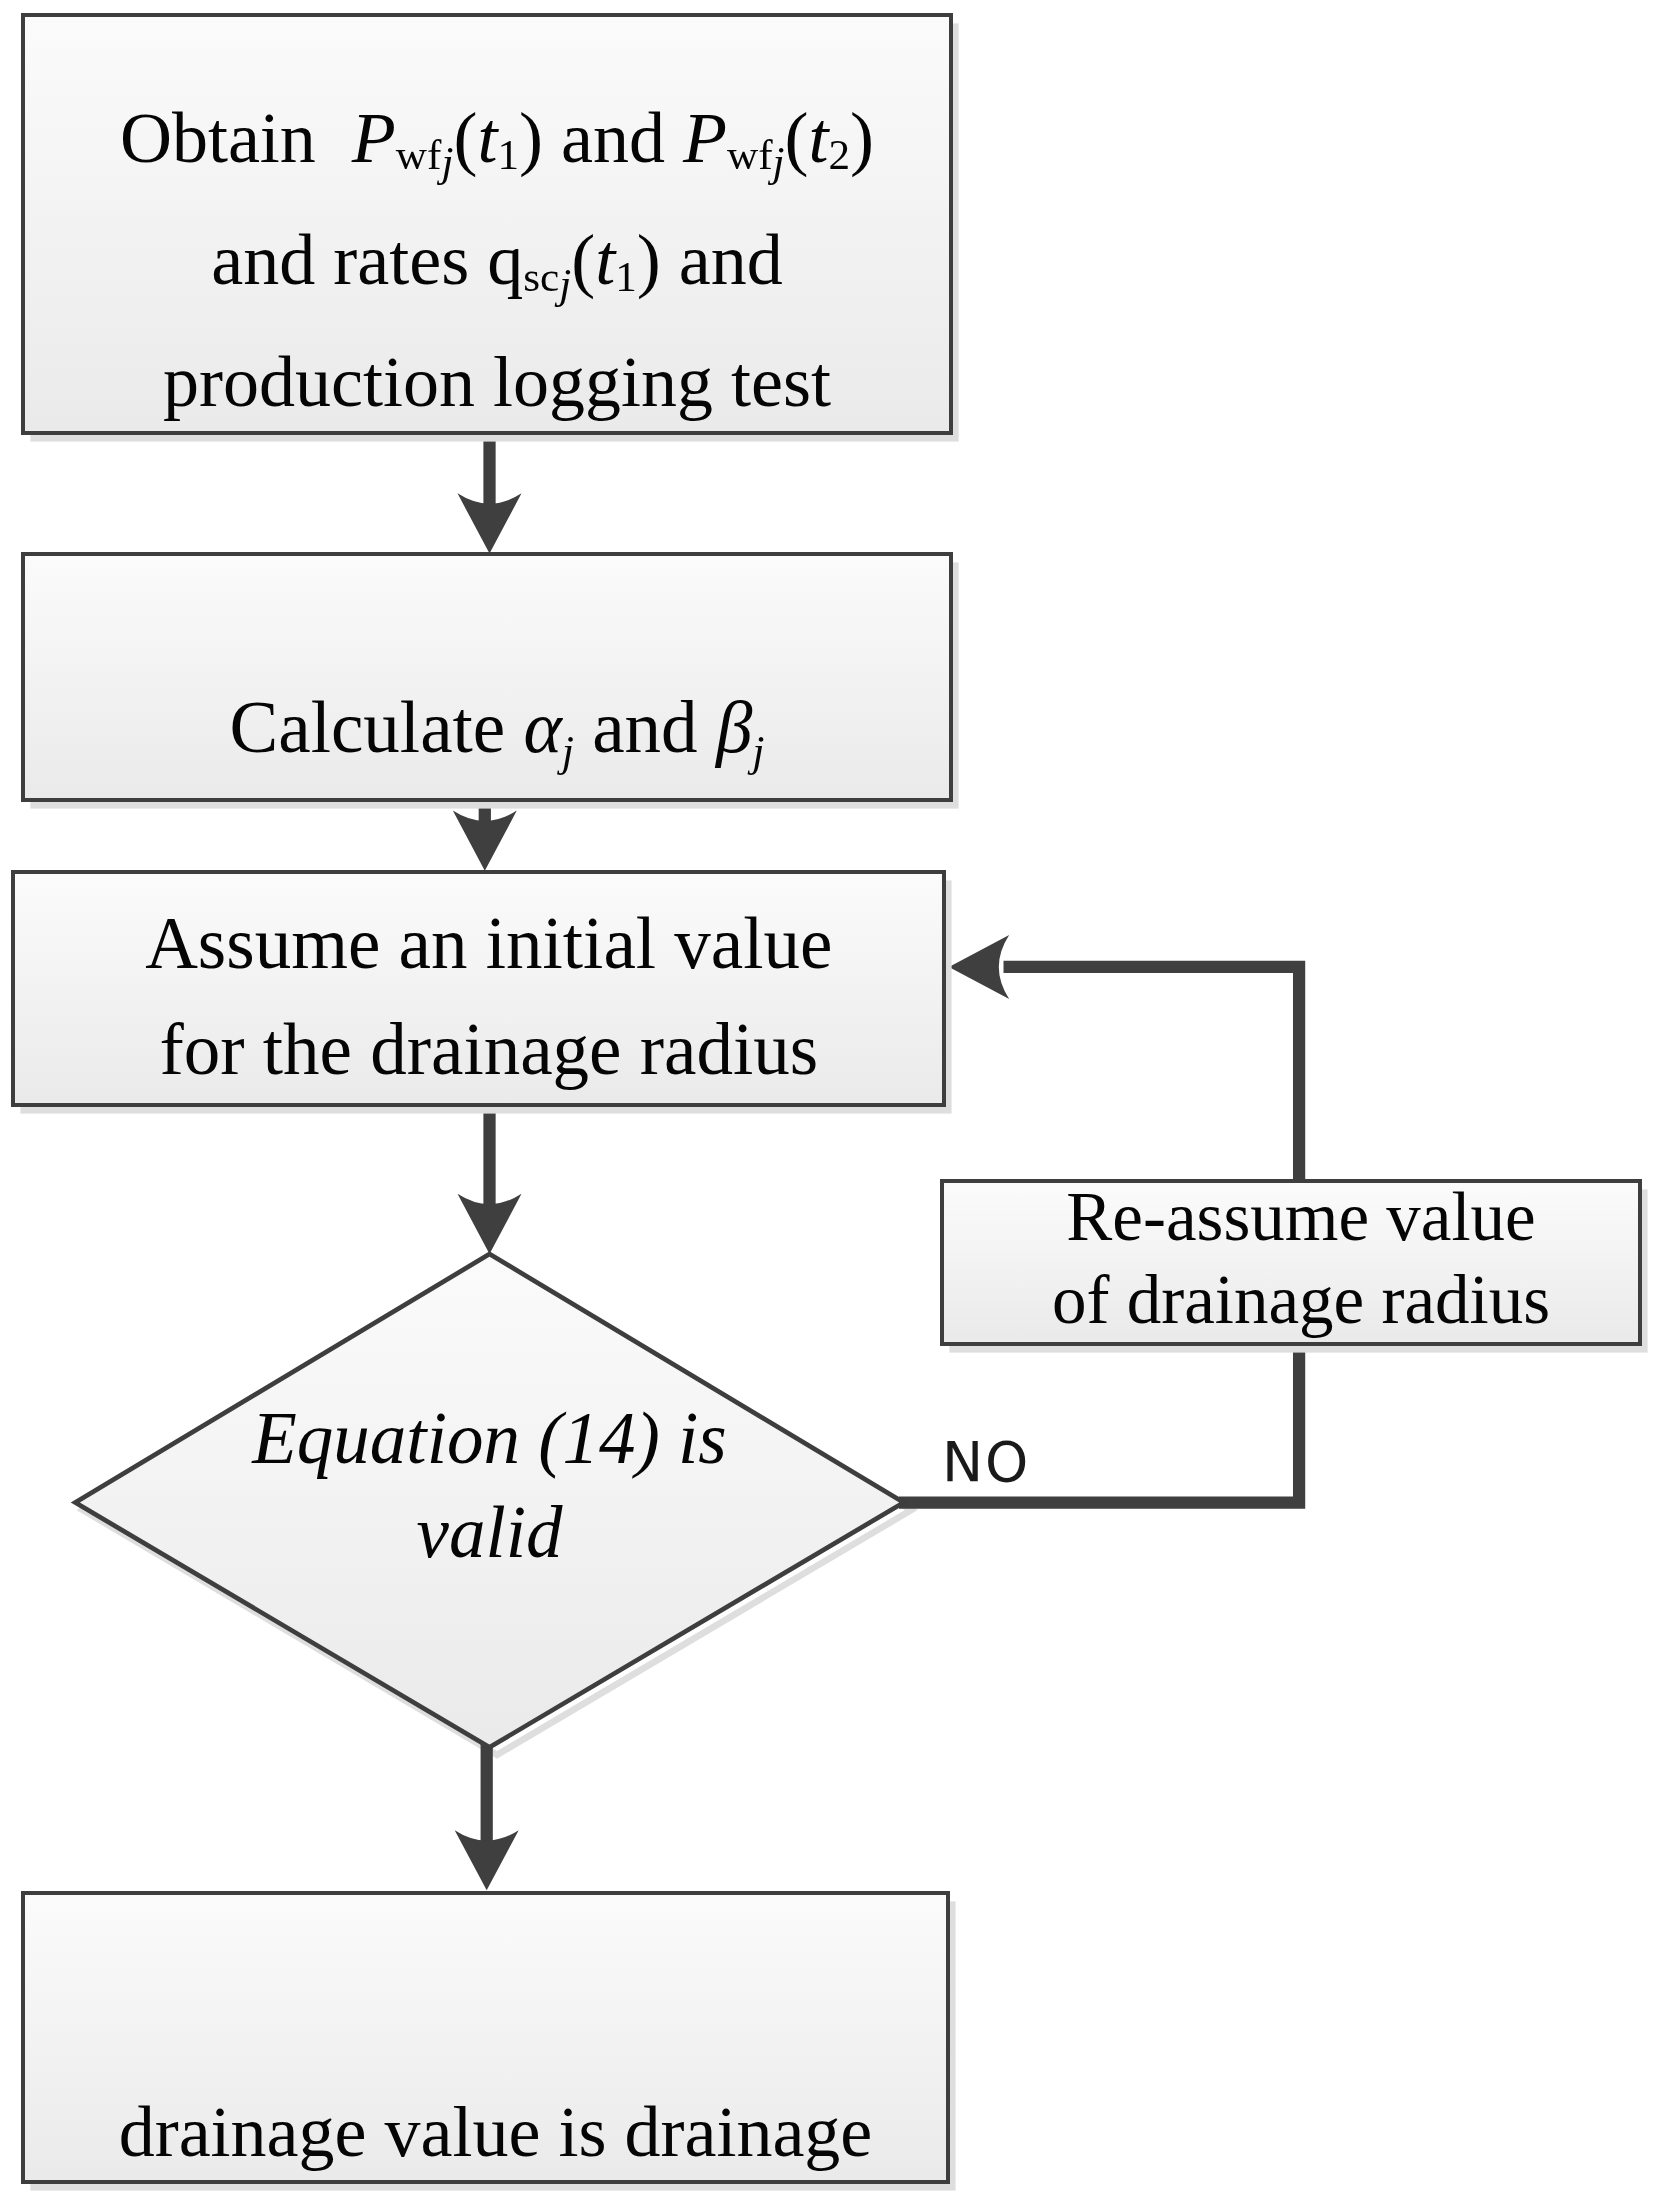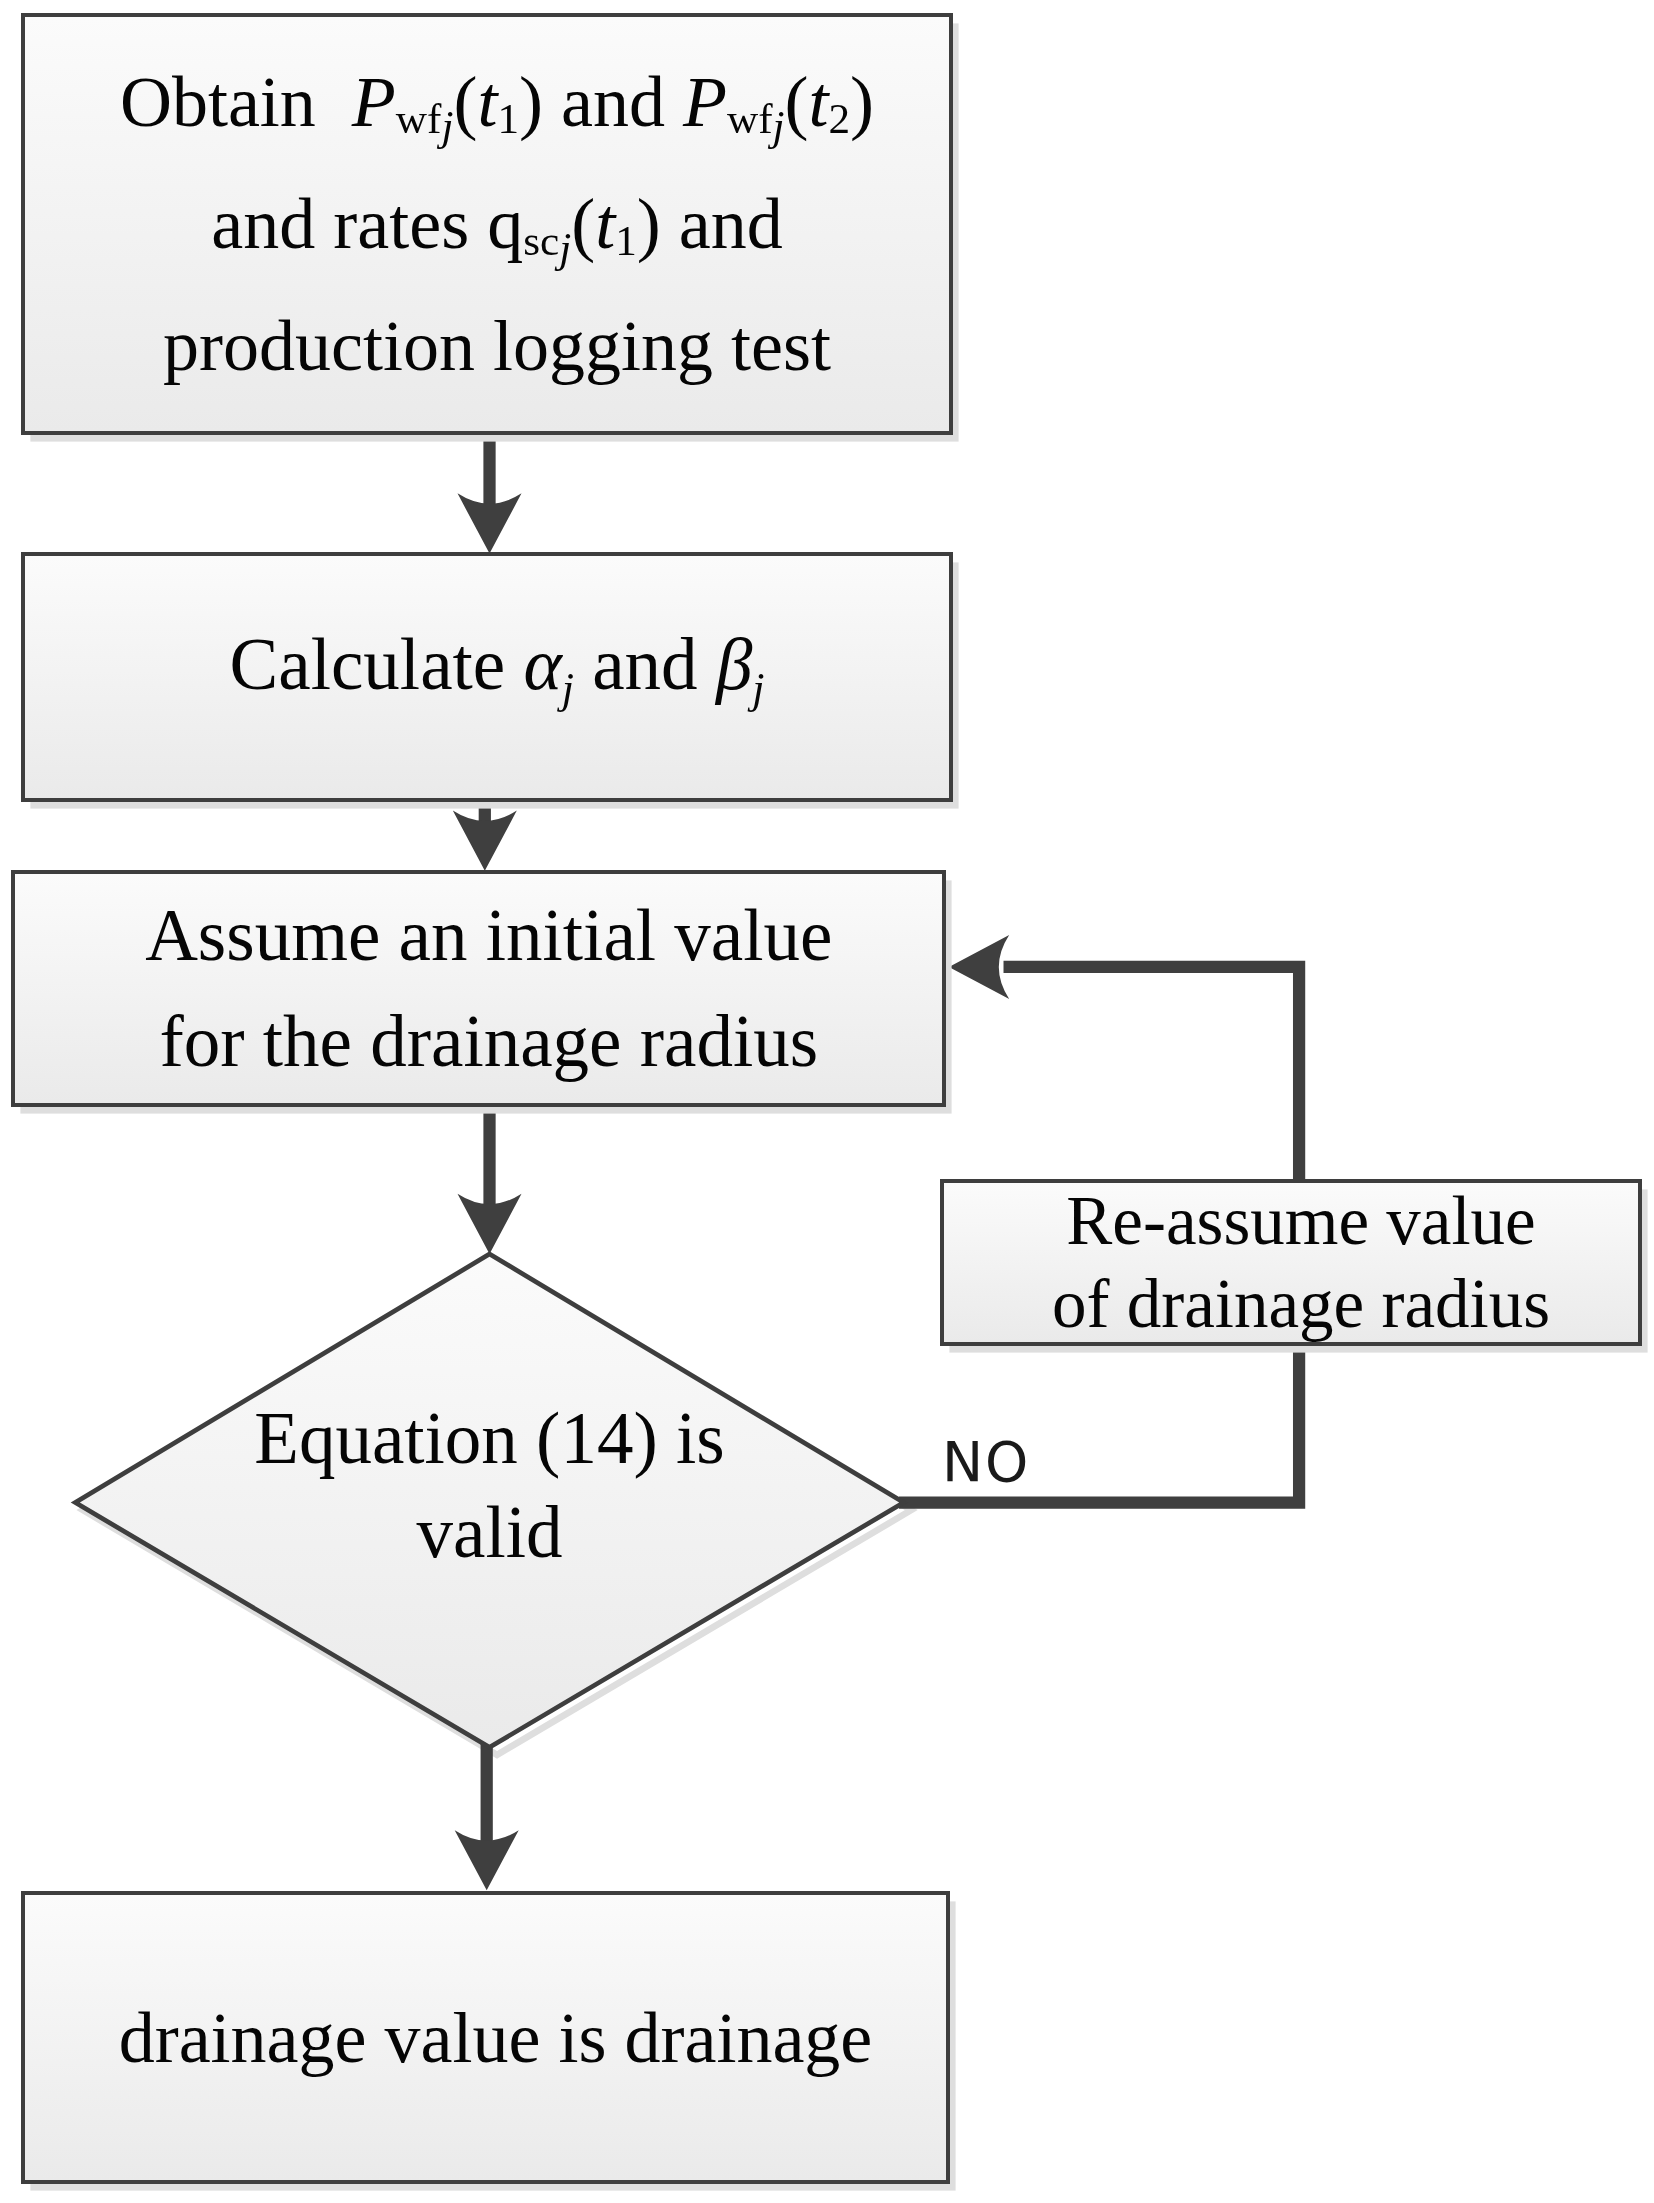--- a/index.html
+++ b/index.html
@@ -18,36 +18,36 @@
   .head{fill:var(--line);stroke:none;}
   .diamond{stroke:var(--box-border);stroke-width:5;fill:url(#diamondGrad);}
   .diamond-shadow{stroke:var(--shadow);stroke-width:7;fill:none;}
   .stop-top{stop-color:var(--box-fill-top);}
   .stop-bottom{stop-color:var(--box-fill-bottom);}
   .node{
     position:absolute;box-sizing:border-box;
     border:4.7px solid var(--box-border);
     background:linear-gradient(180deg,var(--box-fill-top) 0%,var(--box-fill-bottom) 100%);
     box-shadow:7.5px 8.5px 0 -1.9px var(--shadow);
-    display:flex;flex-direction:column;justify-content:center;align-items:center;
+    display:flex;flex-direction:column;justify-content:flex-end;align-items:center;
     text-align:center;
     padding-left:20px;
   }
   .tline{white-space:pre;}
   .rs-i{font-style:italic;}
   .rs-sub{font-size:0.60em;vertical-align:-0.16em;}
   .rs-isub{font-style:italic;font-size:0.60em;vertical-align:-0.32em;}
   .n-obtain   {left:21px;  top:13px;   width:932px; height:422px; font-size:72px; line-height:98px;}
   .n-calculate{left:21px;  top:552px;  width:932px; height:250px; font-size:73px; line-height:94px;}
   .n-assume   {left:11.3px;  top:870px;  width:935px; height:237px; font-size:73px; line-height:106px;}
   .n-reassume {left:940px; top:1179px; width:702px; height:167px; font-size:69px; line-height:83px;}
   .n-final    {left:21px;  top:1891px; width:929px; height:293px; font-size:72px; line-height:96px;}
   .n-decision{
     position:absolute;left:113px;top:1392px;width:753px;
-    font-size:73px;line-height:94px;text-align:center;
+    font-size:73px;line-height:94px;text-align:center;font-style:italic;
   }
   .no-label{
     position:absolute;left:942px;top:1428px;width:124px;text-align:left;
     font-family:"DejaVu Sans","Liberation Sans",sans-serif;
     font-size:55px;line-height:68px;letter-spacing:1.9px;color:var(--no-label);
   }
 </style>
 </head>
 <body>
 

